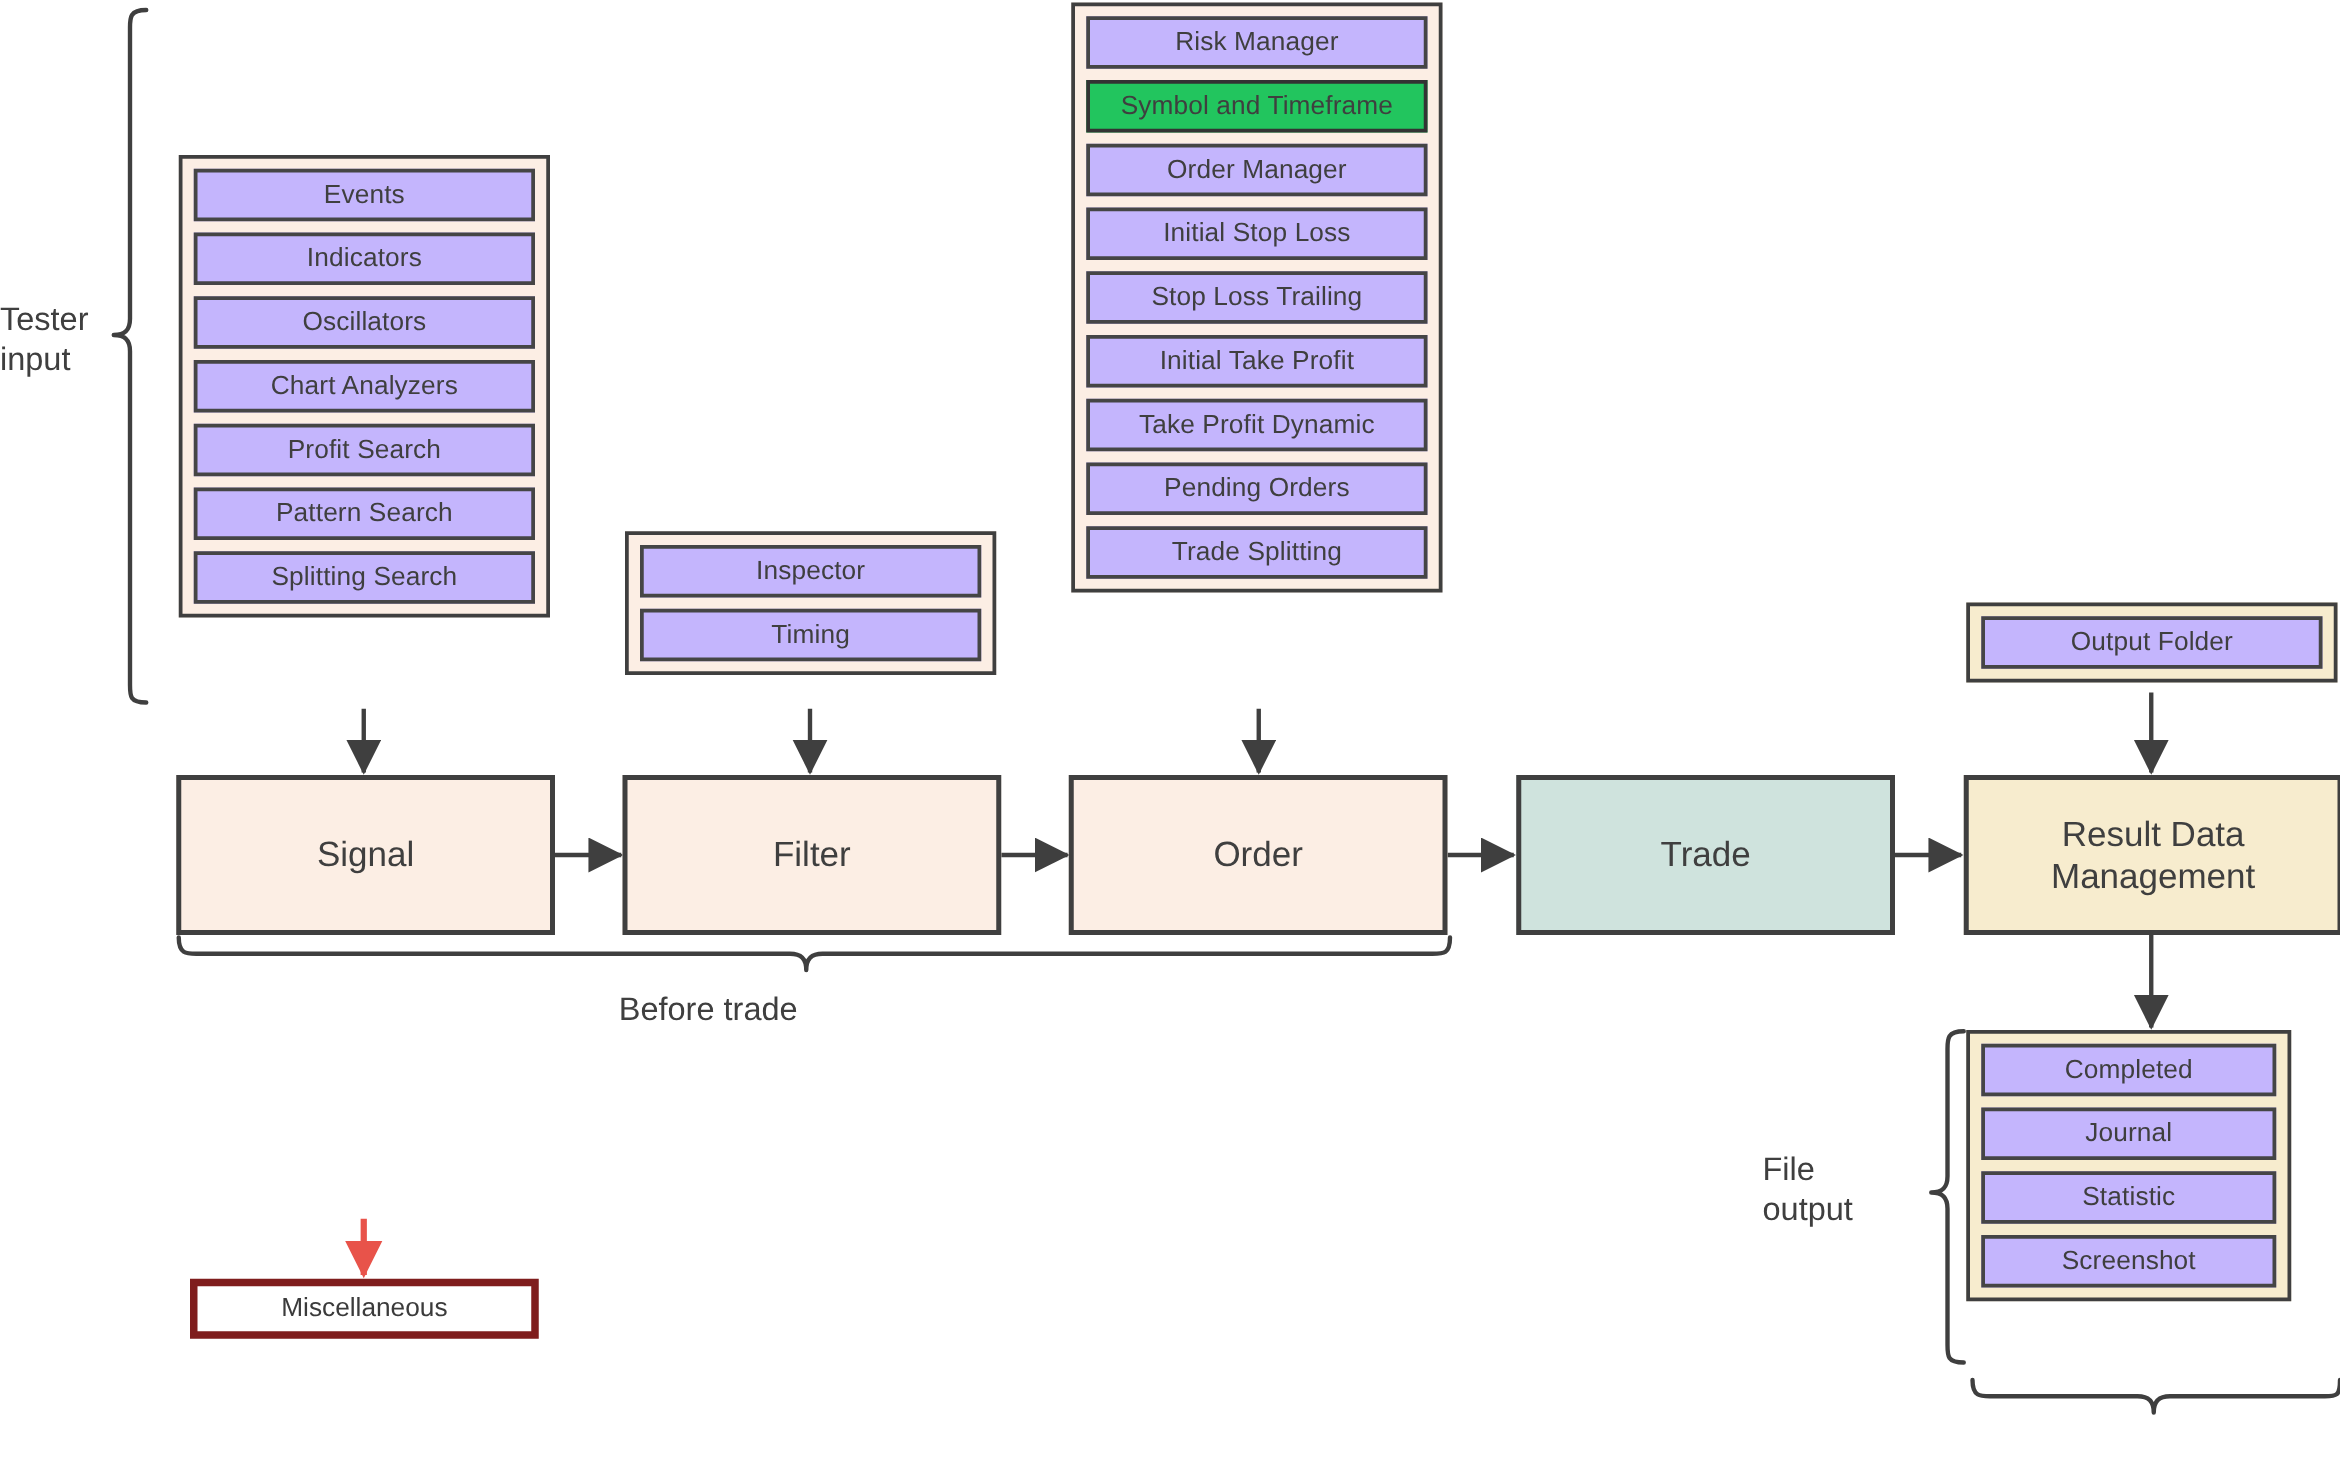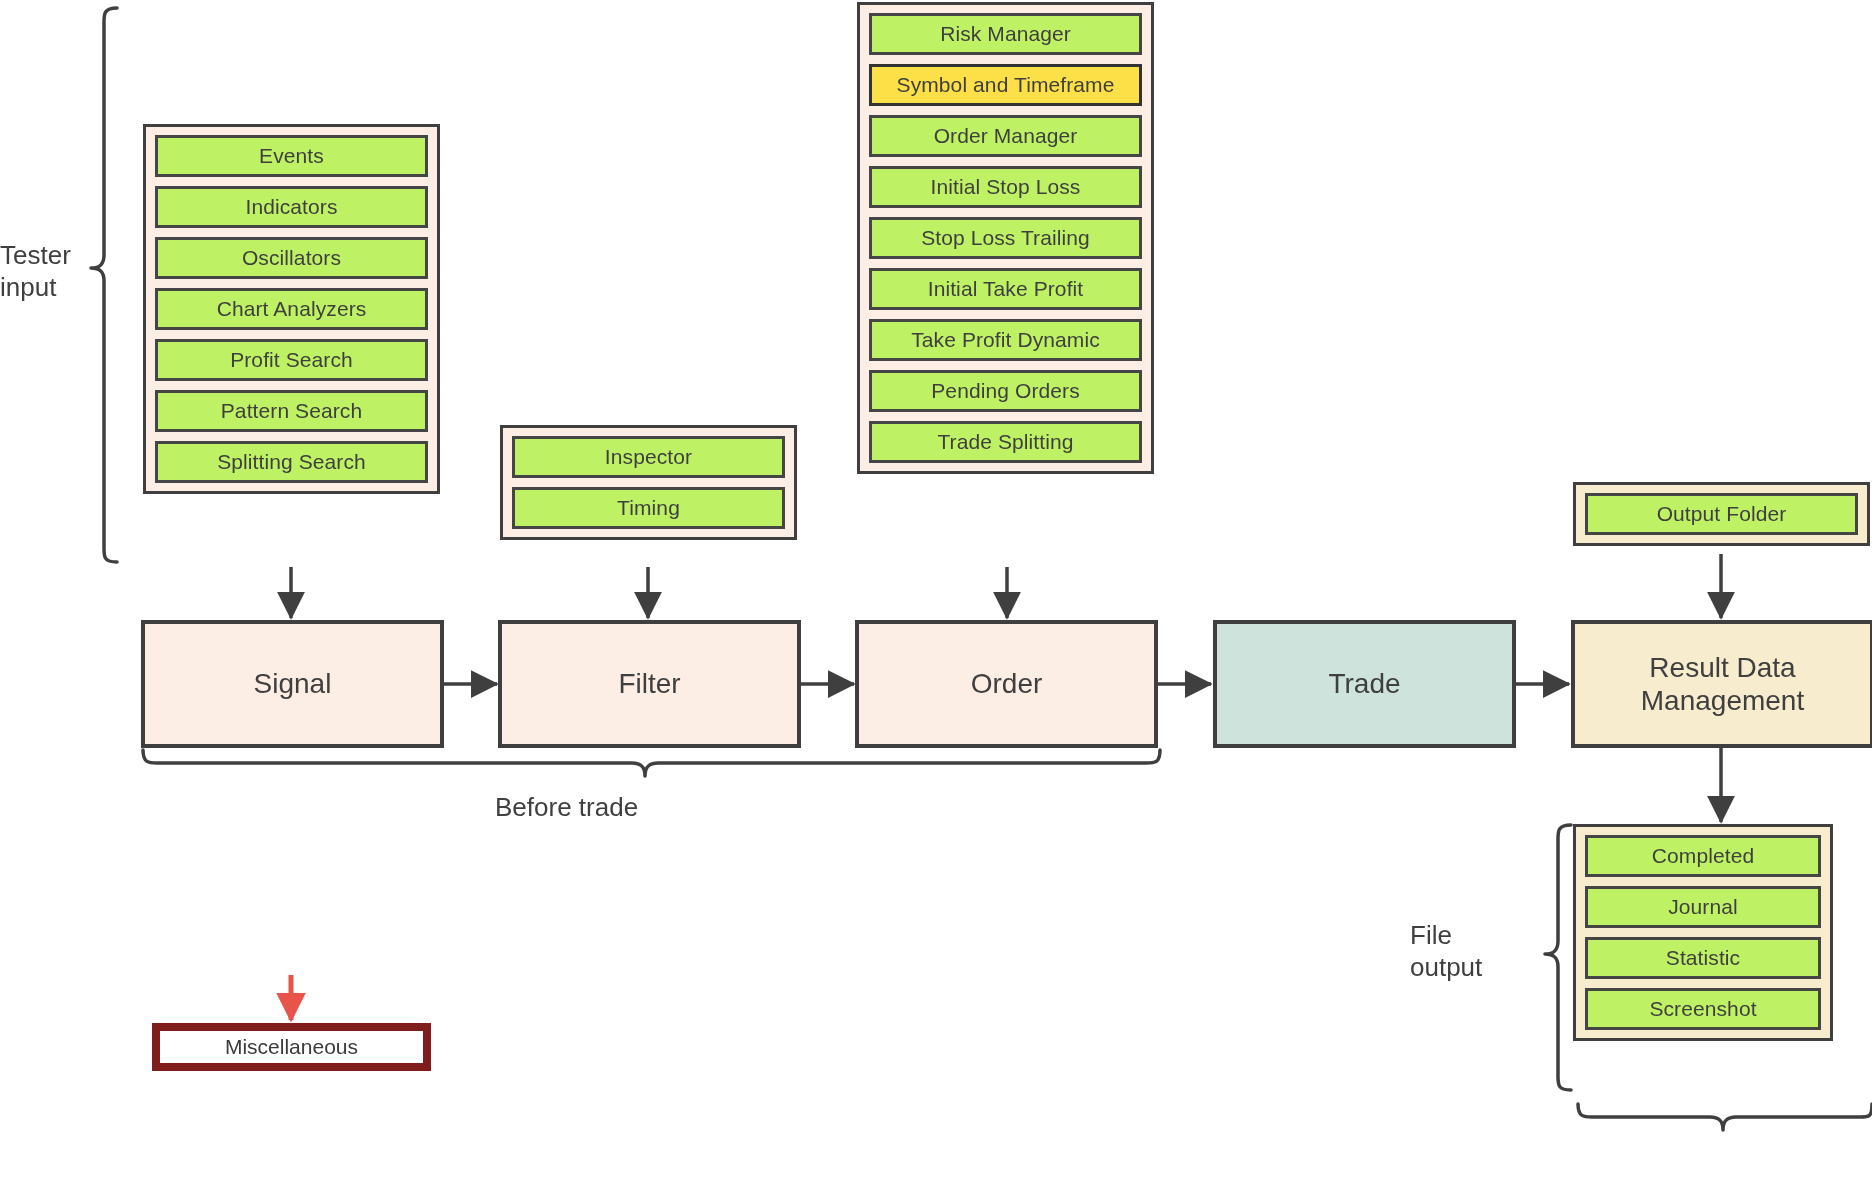--- a/index.html
+++ b/index.html
@@ -38,44 +38,44 @@
   }
   .group.peach { background: #fceee4; }
   .group.cream { background: #f7ecce; }
 
   
   .item {
     box-sizing: border-box;
     height: 42px;
     margin-bottom: 9px;
     border: 3px solid #454545;
-    background: #bef264;
+    background: #c4b5fd;
     display: flex;
     align-items: center;
     justify-content: center;
     font-size: 21px;
     color: #3f3f3f;
     letter-spacing: .1px;
   }
   .item:last-child { margin-bottom: 0; }
-  .item.highlight { background: #fde047; border-color: #333; }
+  .item.highlight { background: #22c55e; border-color: #333; }
 
   
   .process {
     border: 4px solid #3f3f3f;
     font-size: 28px;
     color: #3f3f3f;
   }
   .process.peach { background: #fceee4; }
   .process.teal  { background: #cfe3dd; }
   .process.cream { background: #f7ecce; }
 
   
   .plainbox {
-    border: 8px solid #7f1d1d;
+    border: 6px solid #7f1d1d;
     background: #ffffff;
     font-size: 21px;
   }
 
   
   .label {
     position: absolute;
     font-size: 26px;
     color: #3f3f3f;
     text-align: left;

